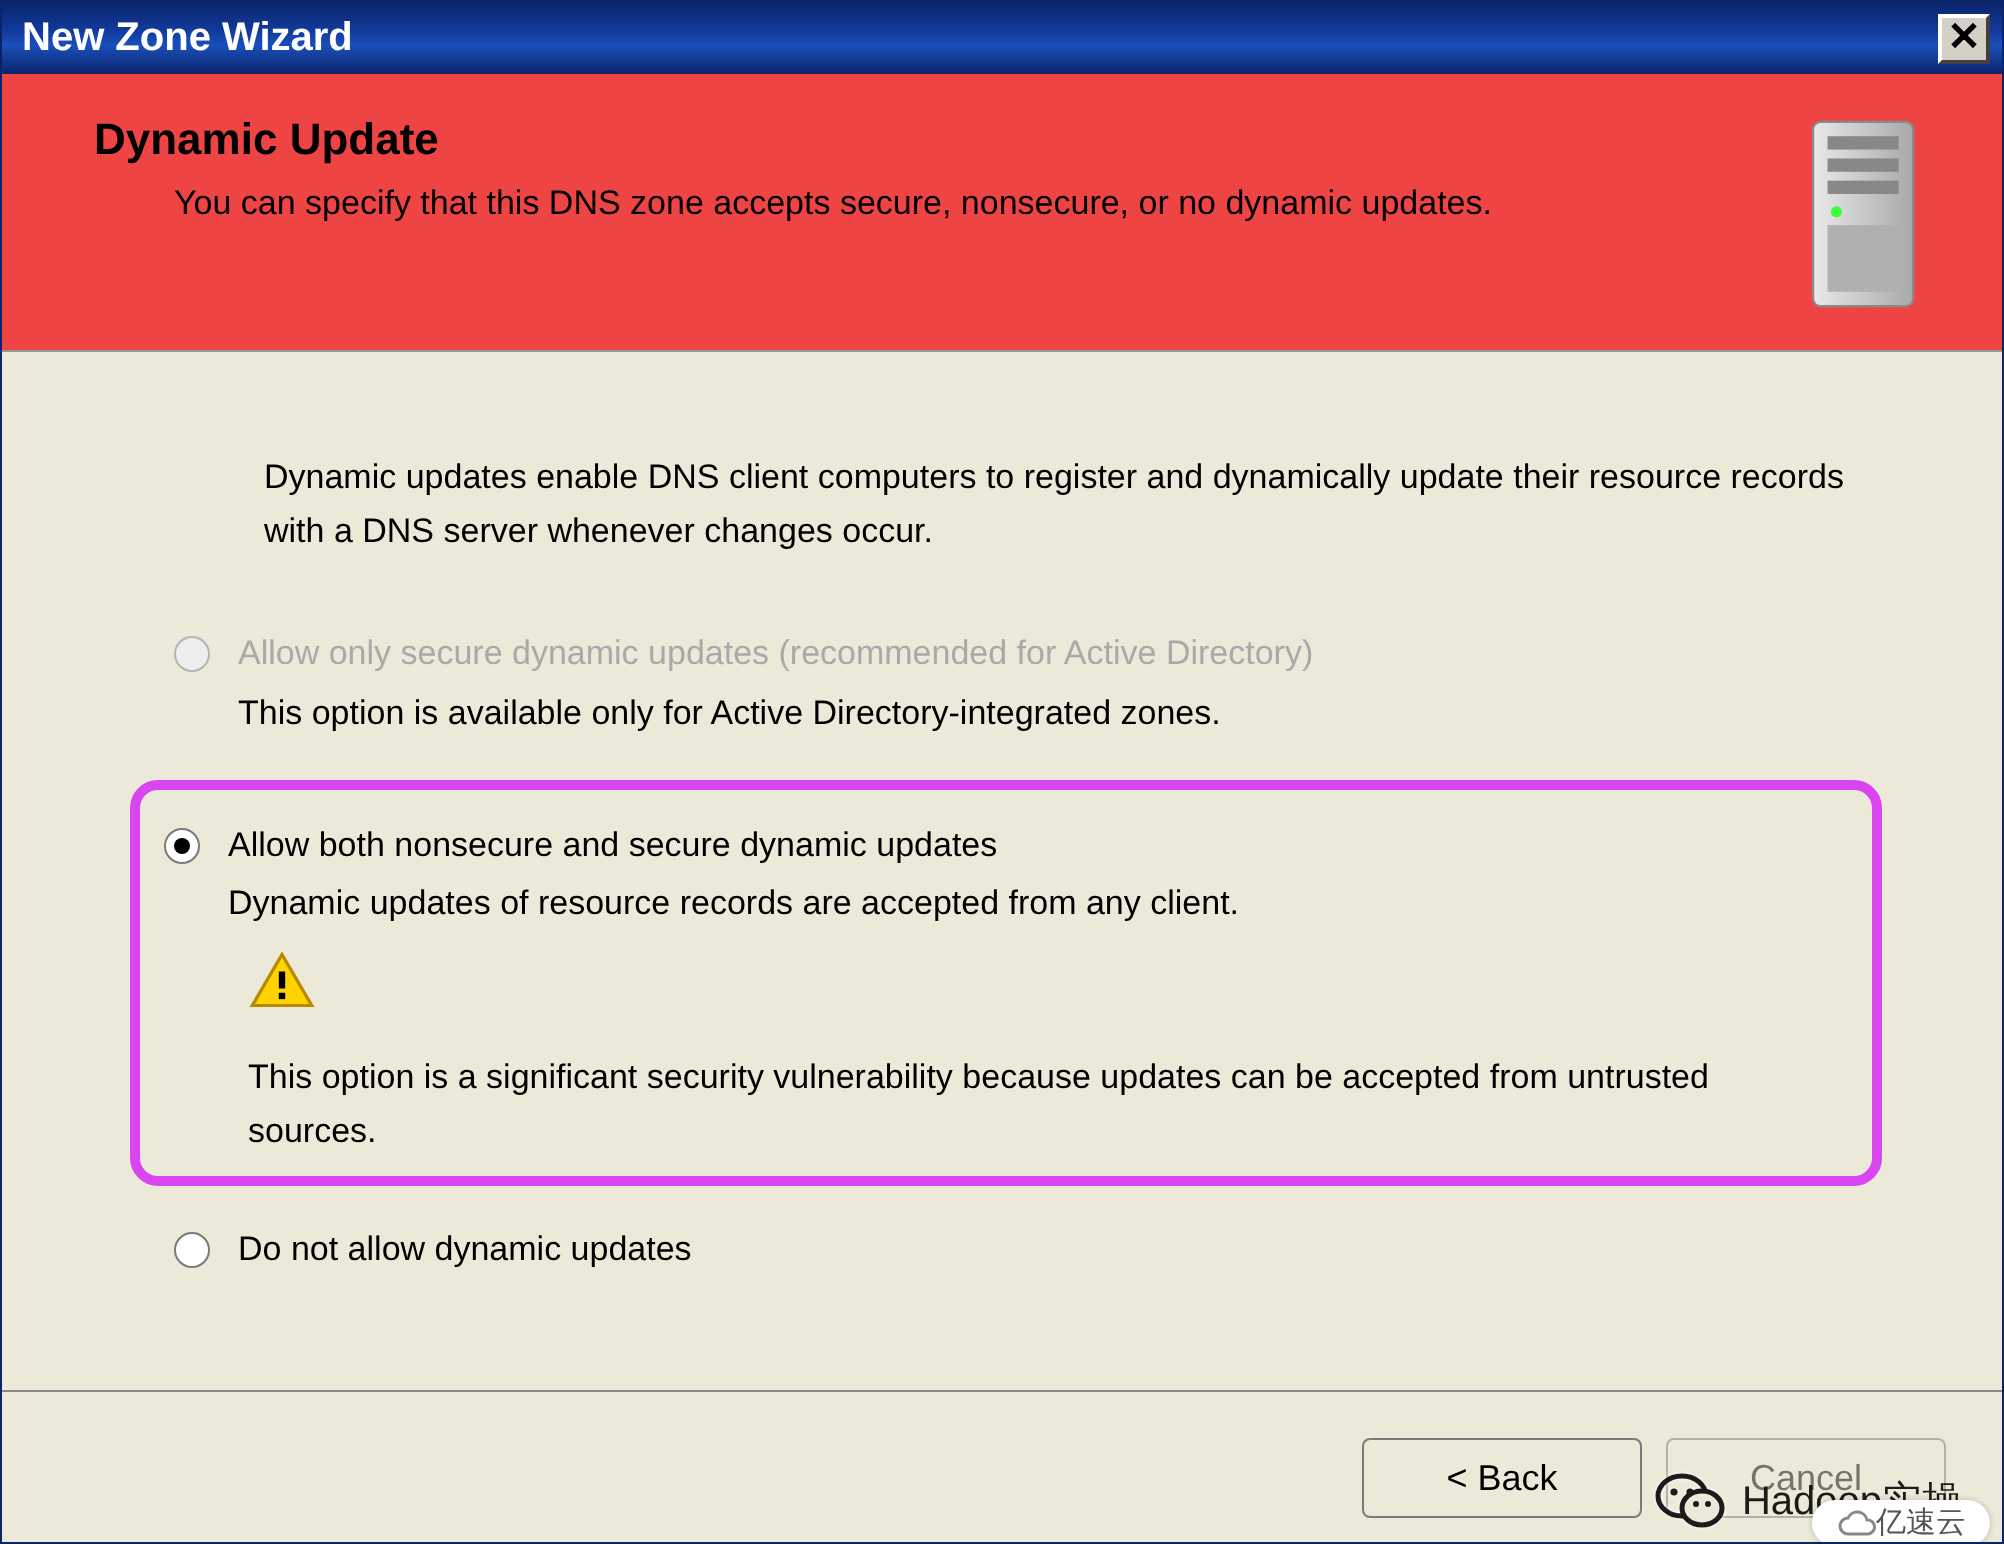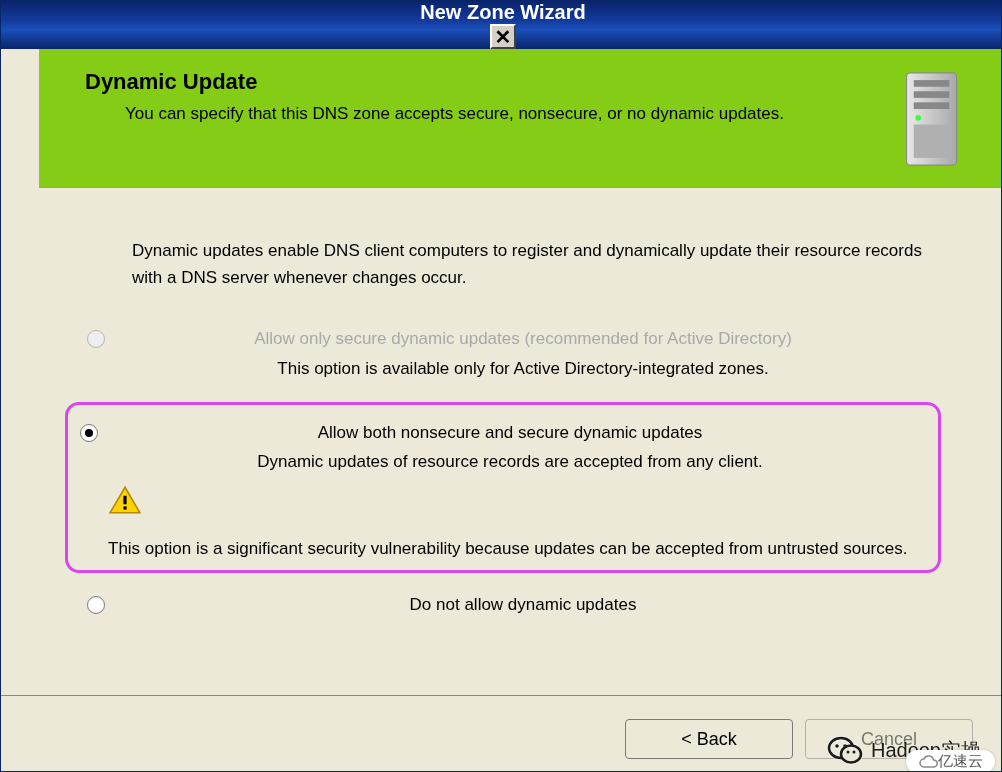--- a/index.html
+++ b/index.html
@@ -9,99 +9,97 @@
     background: #ece9d8;
     font-family: Tahoma, Verdana, Segoe, sans-serif;
     font-size: 17px;
     color: #000;
     width: 1002px;
     height: 772px;
     overflow: hidden;
     border: 1px solid #0a246a;
   }
   .titlebar {
-    height: 48px;
+    height: 36px;
     background: linear-gradient(#0a246a,#123a9c 40%,#1a4fba 60%,#0a246a);
     display: flex;
     align-items: center;
     justify-content: space-between;
     padding: 0 6px 0 10px;
     color: #fff;
-    flex-direction: column;
   }
   .titlebar span { font-weight: bold; font-size: 20px; }
   .close-btn {
     width: 26px; height: 25px;
     background: #d4d0c8;
     border: 2px solid #fff;
     border-right-color:#404040;
     border-bottom-color:#404040;
     display:flex; align-items:center; justify-content:center;
     color:#000; font-weight:bold; font-size:18px; line-height:1;
     cursor:pointer;
   }
   .header-panel {
-    background:#84cc16;
+    background:#ef4444;
     border-bottom:1px solid #999;
     padding: 20px 30px 18px 46px;
     display:flex;
     justify-content:space-between;
     align-items:flex-start;
-    margin-left:38px;
   }
   .header-text { flex:1; }
   .header-text h1 { margin:0 0 6px 0; font-size:22px; font-weight:bold; }
   .header-text p { margin:0; padding-left:40px; line-height:1.5; max-width:760px; color:#000;}
   .server-icon { width:70px; height:100px; margin-left:20px; }
   .content {
     padding: 32px 60px 0 86px;
     line-height:1.6;
   }
   .intro { margin-bottom:30px; max-width:860px;margin-left:45px;}
   .prompt { margin-bottom:28px; }
   .options { }
-  .option { padding: 4px 0 20px 0; display:flex; align-items:flex-start; position:relative;text-align:center;}
+  .option { padding: 4px 0 20px 0; display:flex; align-items:flex-start; gap:14px; position:relative;}
   .radio {
     width:18px; height:18px; border-radius:50%;
     border:1px solid #7a7a7a;
     background:#fff;
     margin-top:5px;
     display:flex; align-items:center; justify-content:center;
     flex-shrink:0;
   }
   .radio.disabled { border-color:#b5b5b5; background:#eee;}
   .radio.selected::after{
     content:""; width:8px; height:8px; border-radius:50%; background:#000;
   }
   .opt-body { flex:1; }
   .opt-label { margin:0 0 2px 0; }
   .disabled-text { color:#a9a9a9; }
   .opt-desc { margin:0; }
   .warn-row { display:flex; gap:20px; margin-top:6px; align-items:flex-start; padding-left:10px;flex-direction:column;}
   .warn-icon { width:34px; height:30px; flex-shrink:0; margin-top:4px;}
   .highlight-box {
-    border:3px solid #d946ef;
+    border:5px solid #d946ef;
     border-radius:14px;
     padding:10px 16px 8px 12px;
     margin-left:-22px;
   }
   .footer-sep {
     border:none; border-top:1px solid #888;
     margin:0;
   }
   .footer {
     position:absolute;
     bottom:12px;
     right:28px;
     display:flex;
     gap:12px;
     align-items:center;
   }
   .btn {
-    width:168px; height:40px;
+    width:140px; height:40px;
     background:#ece9d8;
     border:1px solid #7a7a7a;
     border-radius:4px;
     font-size:18px;
     cursor:pointer;
     display:flex; align-items:center; justify-content:center;
   }
   .btn.default { box-shadow:0 0 0 2px #4b6eaf inset; }
   .watermark{
     position:absolute;

